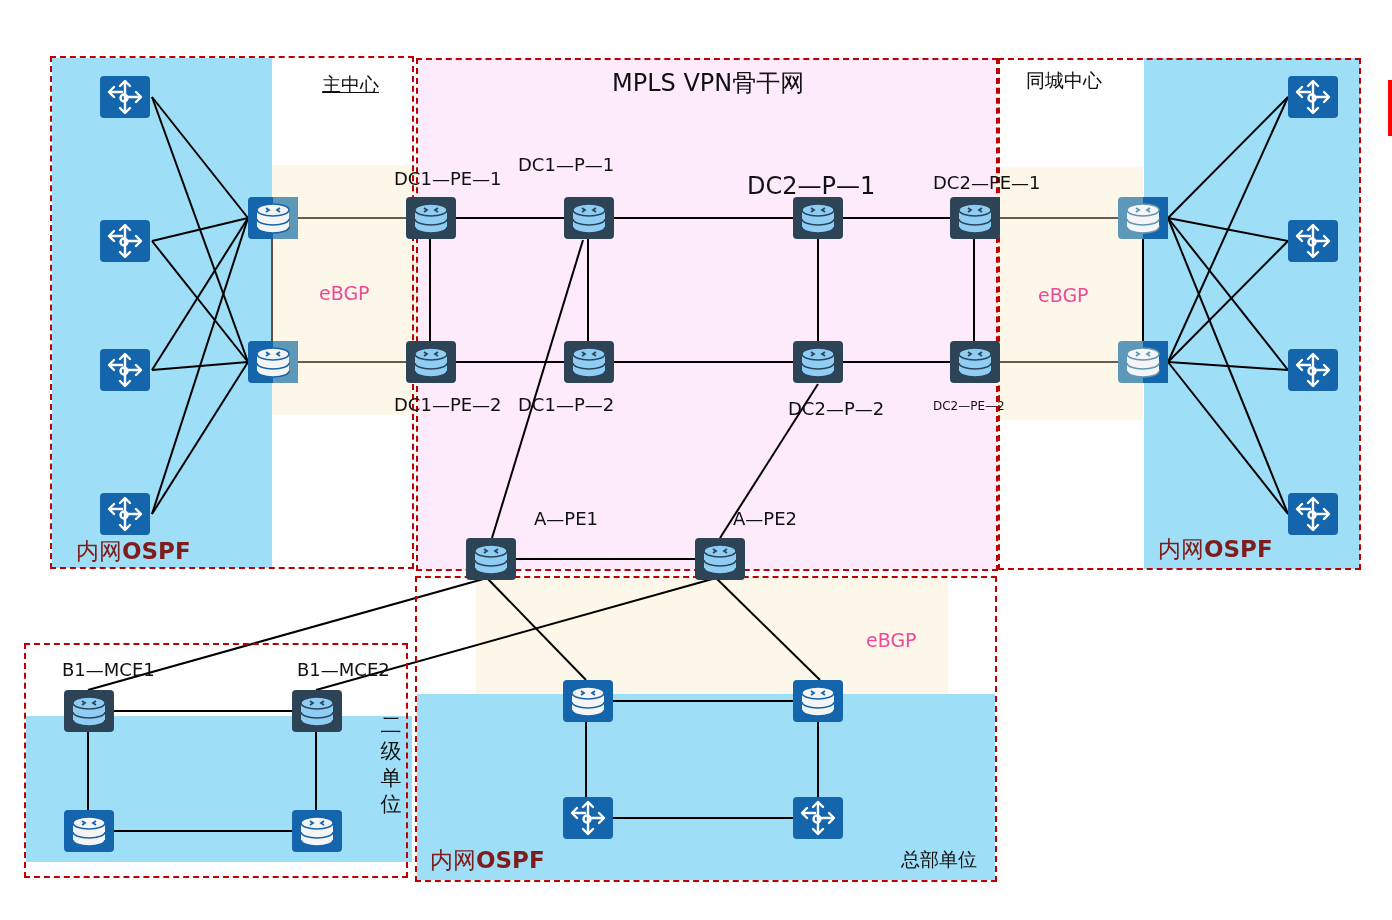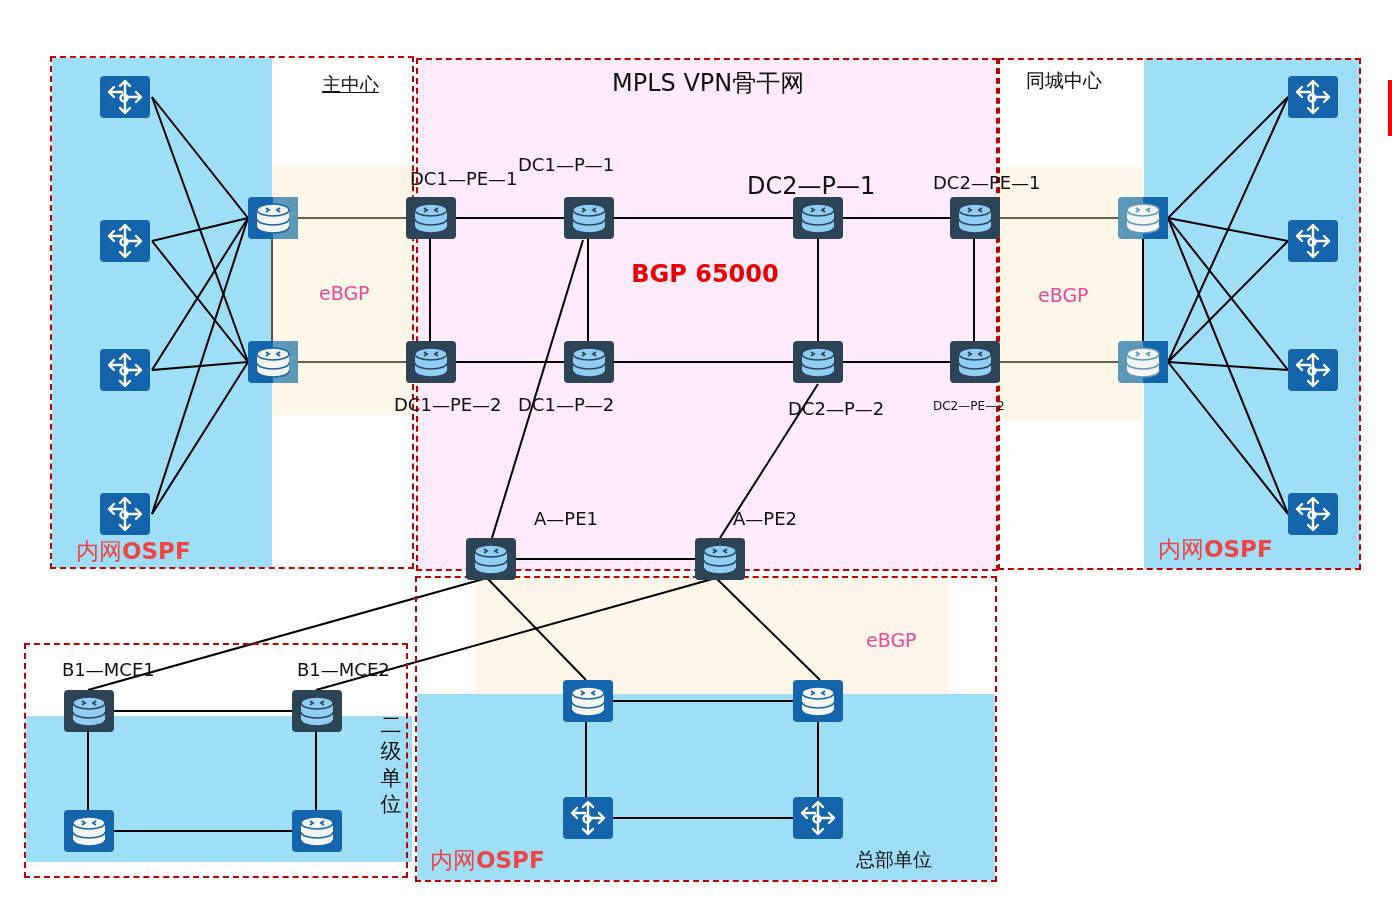--- a/index.html
+++ b/index.html
@@ -4,21 +4,21 @@
 <style>
   html, body { margin:0; padding:0; background:#ffffff; }
   body { width:1392px; height:920px; position:relative; overflow:hidden;
          font-family:"DejaVu Sans", "Liberation Sans", sans-serif; }
   #stage { position:absolute; left:0; top:0; width:1392px; height:920px; }
   .zone { position:absolute; }
   .dash { position:absolute; border:2px dashed #c00000; box-sizing:border-box; }
   .lbl { position:absolute; font-size:19px; color:#111; white-space:nowrap; line-height:1; }
   .red { color:#e60000; }
   .big { font-weight:bold; font-size:24px; line-height:1.35; text-align:center; }
-  .ospf { position:absolute; font-size:23px; color:#ef4444; white-space:nowrap; line-height:1; }
+  .ospf { position:absolute; font-size:23px; color:#7f1d1d; white-space:nowrap; line-height:1; }
   .ospf b { font-weight:bold; }
   .ebgp { position:absolute; font-size:19px; color:#ec4899; }
   .vert { position:absolute; font-size:21px; color:#111; width:22px; line-height:1.25; text-align:center; }
   .dev { position:absolute; width:50px; height:42px; border-radius:4px; }
   .dev svg { width:100%; height:100%; display:block; }
   .marker { position:absolute; left:1388px; top:80px; width:4px; height:56px; background:#ff0000; }
 </style>
 </head>
 <body>
 
@@ -91,42 +91,41 @@
 
   <div class="dash" style="left:50px;top:56px;width:364px;height:513px;"></div>
   <div class="dash" style="left:416px;top:58px;width:582px;height:513px;"></div>
   <div class="dash" style="left:998px;top:58px;width:363px;height:512px;"></div>
   <div class="dash" style="left:415px;top:576px;width:582px;height:306px;"></div>
   <div class="dash" style="left:24px;top:643px;width:384px;height:235px;"></div>
 
   <div class="lbl" style="left:322px;top:75px;text-decoration:underline;">主中心</div>
   <div class="lbl" style="left:612px;top:71px;font-size:24px;">MPLS VPN骨干网</div>
   <div class="lbl" style="left:1026px;top:71px;">同城中心</div>
-  <div class="lbl" style="left:856px;top:850px;">总部单位</div>
+  <div class="lbl" style="left:901px;top:850px;">总部单位</div>
 
   <div class="lbl red big" style="left:610px;top:258px;width:190px;">
-    <div>BGP 65000</div>
   </div>
 
   <div class="ebgp" style="left:319px;top:282px;">eBGP</div>
   <div class="ebgp" style="left:1038px;top:284px;">eBGP</div>
   <div class="ebgp" style="left:866px;top:629px;">eBGP</div>
 
   <div class="ospf" style="left:76px;top:540px;"><span>内网</span><b>OSPF</b></div>
   <div class="ospf" style="left:1158px;top:538px;"><span>内网</span><b>OSPF</b></div>
   <div class="ospf" style="left:430px;top:849px;"><span>内网</span><b>OSPF</b></div>
 
   <div class="vert" style="left:380px;top:712px;">
     <div>二</div>
     <div>级</div>
     <div>单</div>
     <div>位</div>
   </div>
 
-  <div class="lbl" style="left:394px;top:170px;font-size:18px;margin-left:16px;">DC1—PE—1</div>
+  <div class="lbl" style="left:394px;top:170px;font-size:18px;">DC1—PE—1</div>
   <div class="lbl" style="left:518px;top:156px;font-size:18px;">DC1—P—1</div>
   <div class="lbl" style="left:747px;top:174px;font-size:24px;">DC2—P—1</div>
   <div class="lbl" style="left:933px;top:174px;font-size:18px;">DC2—PE—1</div>
   <div class="lbl" style="left:394px;top:396px;font-size:18px;text-align:right;">DC1—PE—2</div>
   <div class="lbl" style="left:518px;top:396px;font-size:18px;">DC1—P—2</div>
   <div class="lbl" style="left:788px;top:400px;font-size:18px;">DC2—P—2</div>
   <div class="lbl" style="left:933px;top:400px;font-size:12px;">DC2—PE—2</div>
   <div class="lbl" style="left:534px;top:510px;font-size:18px;">A—PE1</div>
   <div class="lbl" style="left:733px;top:510px;font-size:18px;">A—PE2</div>
   <div class="lbl" style="left:62px;top:661px;font-size:18px;">B1—MCE1</div>

